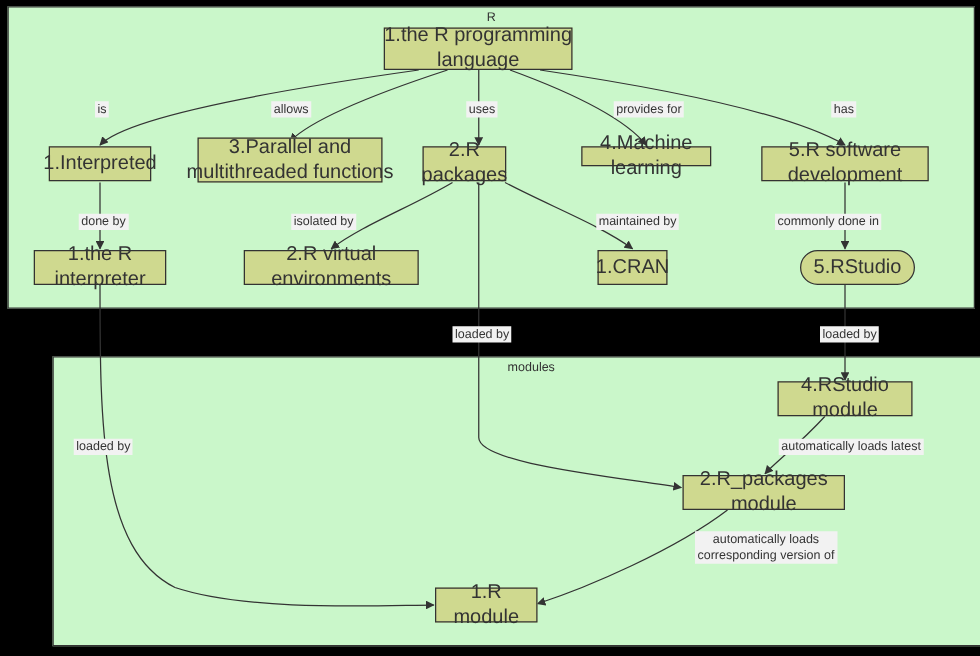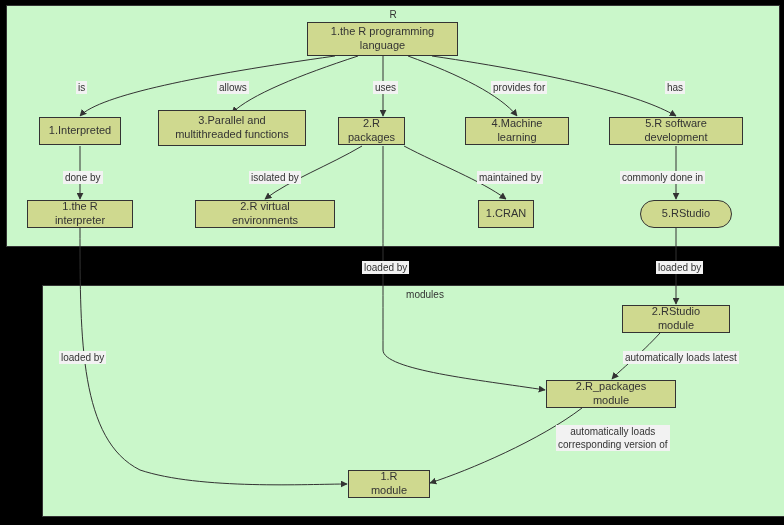--- a/index.html
+++ b/index.html
@@ -31,21 +31,21 @@
     color: #333;
   }
   .node {
     position: absolute;
     background: #cfd98f;
     border: 1px solid #333;
     display: flex;
     align-items: center;
     justify-content: center;
     text-align: center;
-    font-size: 11px;
+    font-size: 16px;
     line-height: 1.25;
     padding: 2px 16px;
     box-sizing: border-box;
   }
   .edge-label {
     position: absolute;
     background: #f2f2f2;
     font-size: 10px;
     padding: 0 2px;
     text-align: center;
@@ -104,40 +104,40 @@
     </g>
   </svg>
 
   <div class="node" style="left:307px; top:22px; width:151px; height:34px; white-space:pre;">1.the R programming
 language</div>
 
   <div class="node" style="left:39px; top:117px; width:82px; height:28px;">1.Interpreted</div>
   <div class="node" style="left:158px; top:110px; width:148px; height:36px; white-space:pre;">3.Parallel and
 multithreaded functions</div>
   <div class="node" style="left:338px; top:117px; width:67px; height:28px;">2.R packages</div>
-  <div class="node" style="left:465px; top:117px; width:104px; height:28px;">4.Machine learning</div>
+  <div class="node" style="left:465px; top:117px; width:104px; height:16px;">4.Machine learning</div>
   <div class="node" style="left:609px; top:117px; width:134px; height:28px;">5.R software development</div>
 
   <div class="node" style="left:27px; top:200px; width:106px; height:28px;">1.the R interpreter</div>
   <div class="node" style="left:195px; top:200px; width:140px; height:28px;">2.R virtual environments</div>
   <div class="node" style="left:478px; top:200px; width:56px; height:28px;">1.CRAN</div>
   <div class="node" style="left:640px; top:200px; width:92px; height:28px;border-radius:14px;">5.RStudio</div>
 
-  <div class="node" style="left:622px; top:305px; width:108px; height:28px;">2.RStudio module</div>
+  <div class="node" style="left:622px; top:305px; width:108px; height:28px;">4.RStudio module</div>
   <div class="node" style="left:546px; top:380px; width:130px; height:28px;">2.R_packages module</div>
   <div class="node" style="left:348px; top:470px; width:82px; height:28px;">1.R module</div>
 
   <div class="edge-label" style="left:76px; top:81px;">is</div>
   <div class="edge-label" style="left:217px; top:81px;">allows</div>
   <div class="edge-label" style="left:373px; top:81px;">uses</div>
   <div class="edge-label" style="left:491px; top:81px;">provides for</div>
   <div class="edge-label" style="left:665px; top:81px;">has</div>
 
   <div class="edge-label" style="left:63px; top:171px;">done by</div>
-  <div class="edge-label" style="left:249px; top:171px;text-align:right;">isolated by</div>
+  <div class="edge-label" style="left:233px; top:171px;text-align:right;">isolated by</div>
   <div class="edge-label" style="left:477px; top:171px;">maintained by</div>
   <div class="edge-label" style="left:620px; top:171px;">commonly done in</div>
 
   <div class="edge-label" style="left:362px; top:261px;">loaded by</div>
   <div class="edge-label" style="left:656px; top:261px;">loaded by</div>
   <div class="edge-label" style="left:59px; top:351px;">loaded by</div>
   <div class="edge-label" style="left:623px; top:351px;">automatically loads latest</div>
   <div class="edge-label" style="left:556px; top:425px;">automatically loads
 corresponding version of</div>
 

